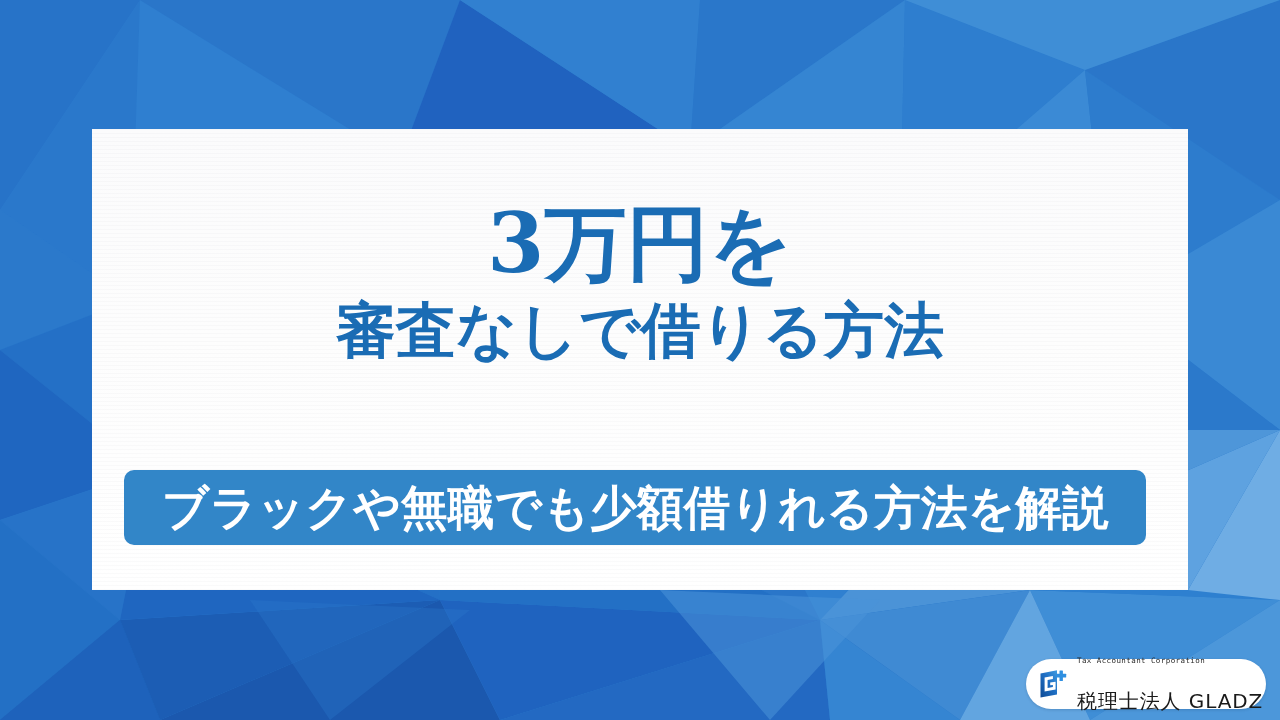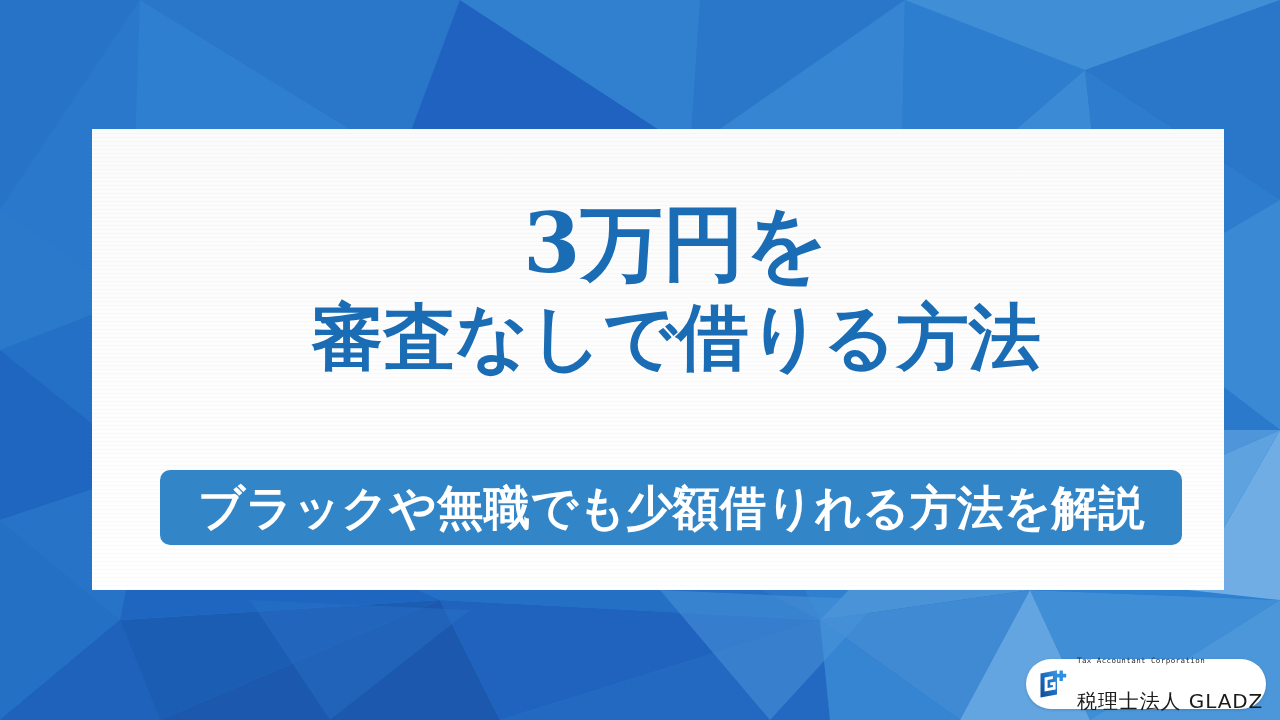--- a/index.html
+++ b/index.html
@@ -30,21 +30,20 @@
 
   
   .card {
     position: absolute;
     left: 92px;
     top: 129px;
     width: 1096px;
     height: 461px;
     background: linear-gradient(180deg, #fbfbfc 0%, #fdfdfd 45%, #ffffff 100%);
     box-shadow: 0 0 0 0 rgba(0,0,0,0);
-    padding-left: 36px;
   }
   
   .card::after {
     content: "";
     position: absolute;
     inset: 0;
     background-image: repeating-linear-gradient(
         180deg,
         rgba(120,130,140,0.040) 0px,
         rgba(120,130,140,0.040) 1px,
@@ -73,21 +72,21 @@
     font-weight: 700;
     line-height: 1.14;
     letter-spacing: 0.01em;
     white-space: nowrap;
   }
   .headline-line1 {
     font-size: 82px;
     display: block;
   }
   .headline-line2 {
-    font-size: 72px;
+    font-size: 60px;
     display: block;
     margin-top: 6px;
   }
 
   
   .subtitle-banner {
     position: absolute;
     left: 32px;
     top: 341px;
     width: 1022px;

